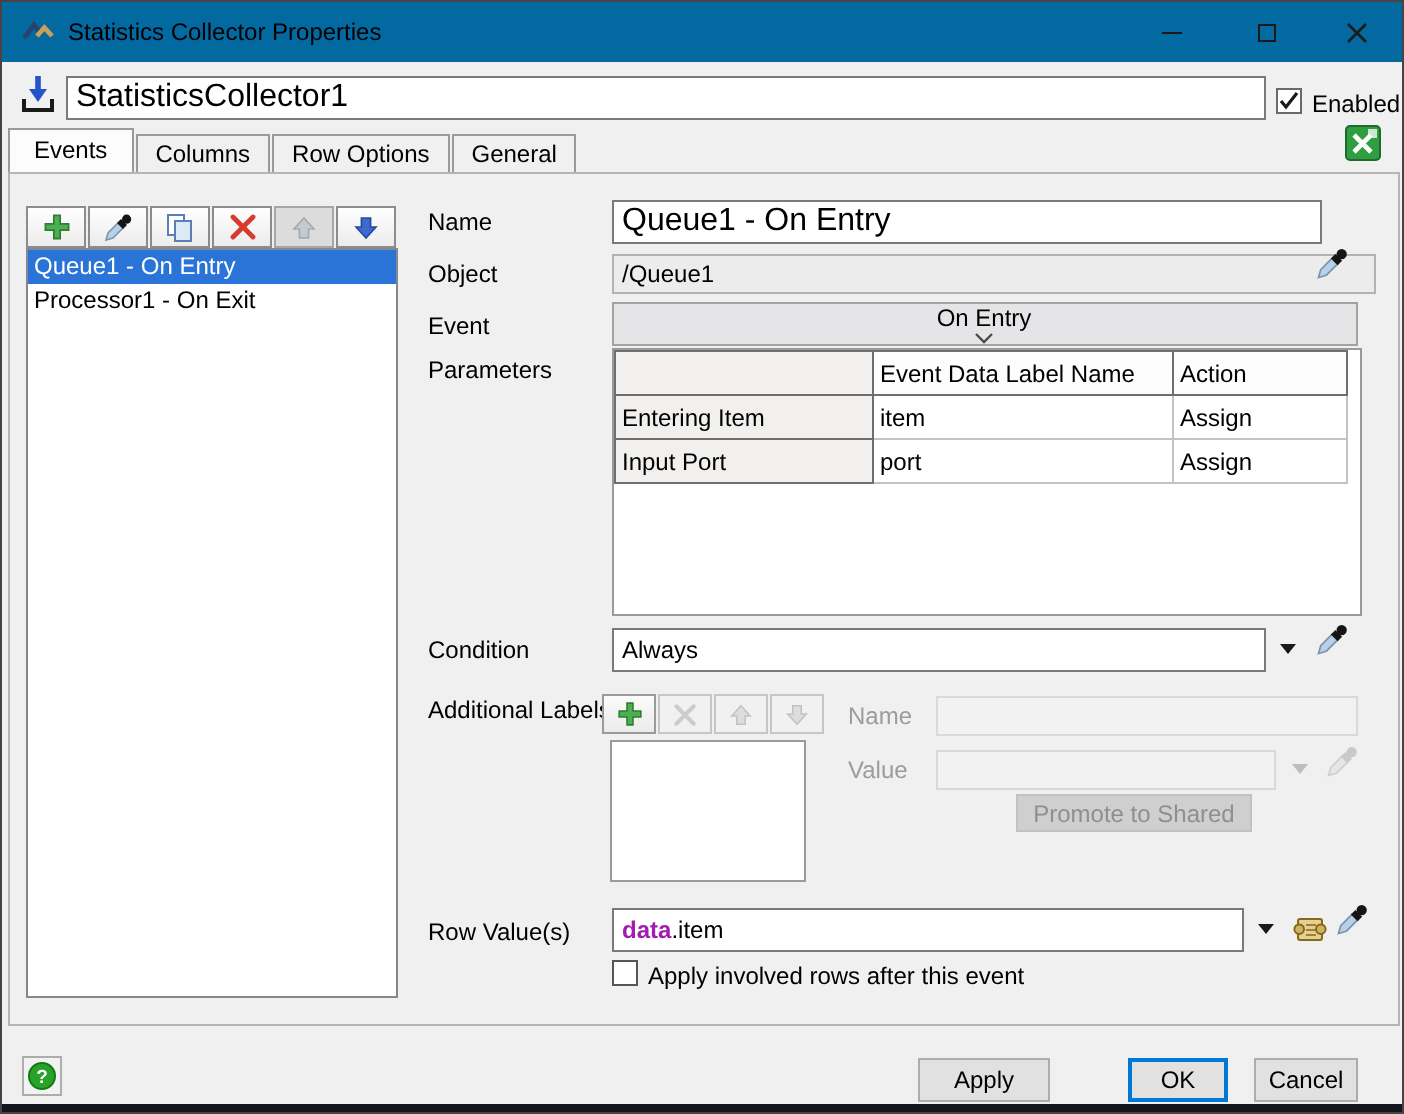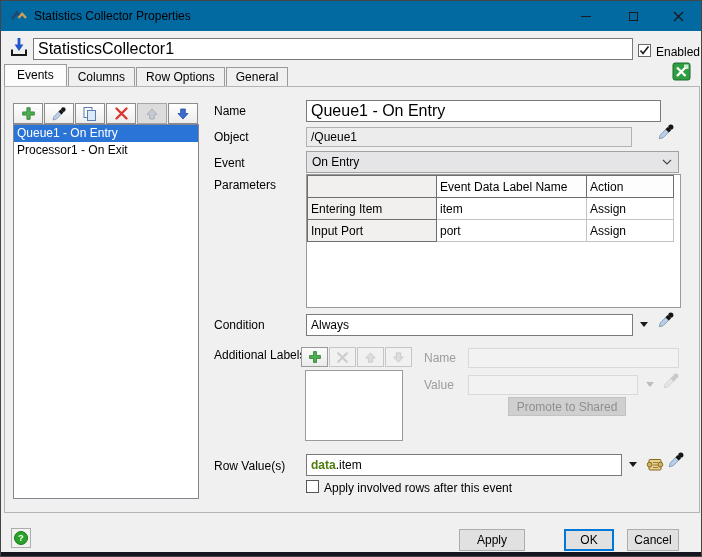--- a/index.html
+++ b/index.html
@@ -14,21 +14,21 @@
   .min-glyph{width:10px;height:1px;background:#1a1a1a;}
   .max-glyph{width:9px;height:9px;border:1px solid #1a1a1a;box-sizing:border-box;}
   
   .field{background:#fff;border:1px solid #7a7a7a;box-sizing:border-box;display:flex;
          align-items:center;padding:0 4px;overflow:hidden;white-space:nowrap;}
   .field.readonly{background:#ececec;border-color:#b2b2b2;}
   .field.disabled{background:#f2f2f2;border-color:#d9d9d9;}
   input.fieldinput{box-sizing:border-box;border:1px solid #7a7a7a;background:#fff;
          font-family:"Liberation Sans",sans-serif;font-size:16px;padding:0 4px;margin:0;}
   .combo{background:#e5e5e7;border:1px solid #a2a2a2;box-sizing:border-box;display:flex;
-         align-items:center;justify-content:space-between;padding:0 6px 0 5px;}
+         align-items:center;justify-content:space-between;padding:0 6px 0 5px;flex-direction:column;}
   .label{white-space:nowrap;}
   .label.disabled{color:#9c9c9c;}
   .caret{width:0;height:0;border-left:4px solid transparent;border-right:4px solid transparent;
          border-top:5px solid #1a1a1a;}
   .caret.disabled{border-top-color:#bdbdbd;}
   .cb{width:13px;height:13px;background:#fff;border:1px solid #6a6a6a;box-sizing:border-box;
       display:flex;align-items:center;justify-content:center;}
   
   .tabs{left:3px;top:63px;height:22px;display:flex;align-items:flex-end;}
   .tab{height:19px;line-height:18px;padding:0 9px;background:#f0f0f0;border:1px solid #9a9a9a;
@@ -52,21 +52,21 @@
   .ptable td,.ptable th{border:1px solid #c3c3c3;height:21px;padding:0 3px;font-weight:normal;
           text-align:left;font-size:12px;overflow:hidden;white-space:nowrap;}
   .ptable .hdr{border-color:#6e6e6e;background:#fdfdfd;}
   .ptable .rowhdr{background:#f1f0ef;border-color:#6e6e6e;}
   
   .btn{background:#e1e1e1;border:1px solid #adadad;box-sizing:border-box;display:flex;
        align-items:center;justify-content:center;}
   .btn.default{border:2px solid #0078d7;}
   .btn.disabledbtn{background:#cfcfcf;border:1px solid #c2c2c2;color:#8f8f8f;margin-left:40px;}
   .bottom-strip{left:0;top:551px;width:700px;height:5px;background:#15151f;}
-  .code-kw{font-weight:bold;color:#4d7c0f;}
+  .code-kw{font-weight:bold;color:#a21caf;}
 </style>
 </head>
 <body>
 
 <div class="win">
 
   <div class="abs titlebar">
     <svg class="abs" style="left:10px;top:7px" width="16" height="16" viewBox="0 0 16 16">
       <path d="M1 11 L6 4.5 L10 9.5" stroke="#23456e" stroke-width="2.4" fill="none"></path>
       <path d="M7.5 10 L11.2 5.8 L15 10" stroke="#c9a255" stroke-width="2.4" fill="none"></path>
@@ -150,21 +150,21 @@
 
   <div class="abs listbox" style="left:12px;top:123px;width:186px;height:375px">
     <div class="list-item selected">Queue1 - On Entry</div>
     <div class="list-item">Processor1 - On Exit</div>
   </div>
 
   <div class="abs label" style="left:213px;top:103px">Name</div>
   <input class="abs fieldinput" style="left: 305px; top: 99px; width: 355px; height: 22px;" value="Queue1 - On Entry">
 
   <div class="abs label" style="left:213px;top:129px">Object</div>
-  <div class="abs field readonly" style="left:305px;top:126px;width:326px;height:20px">/Queue1</div>
+  <div class="abs field readonly" style="left:305px;top:126px;width:382px;height:20px">/Queue1</div>
   <svg class="abs" style="left:656px;top:122px" width="18" height="18" viewBox="0 0 16 16">
     <path d="M2 14 L3 10.5 L8 5.5 L10.5 8 L5.5 13 Z" fill="#b9d0ea" stroke="#7d95ad" stroke-width="0.8"></path>
     <path d="M7.5 5.5 L10.5 8.5 L12.5 6.5 L9.5 3.5 Z" fill="#151515"></path>
     <circle cx="12.3" cy="3.6" r="2.3" fill="#151515"></circle>
   </svg>
 
   <div class="abs label" style="left:213px;top:155px">Event</div>
   <div class="abs combo" style="left:305px;top:150px;width:373px;height:22px">
     <span>On Entry</span>
     <svg width="10" height="6" viewBox="0 0 10 6">

